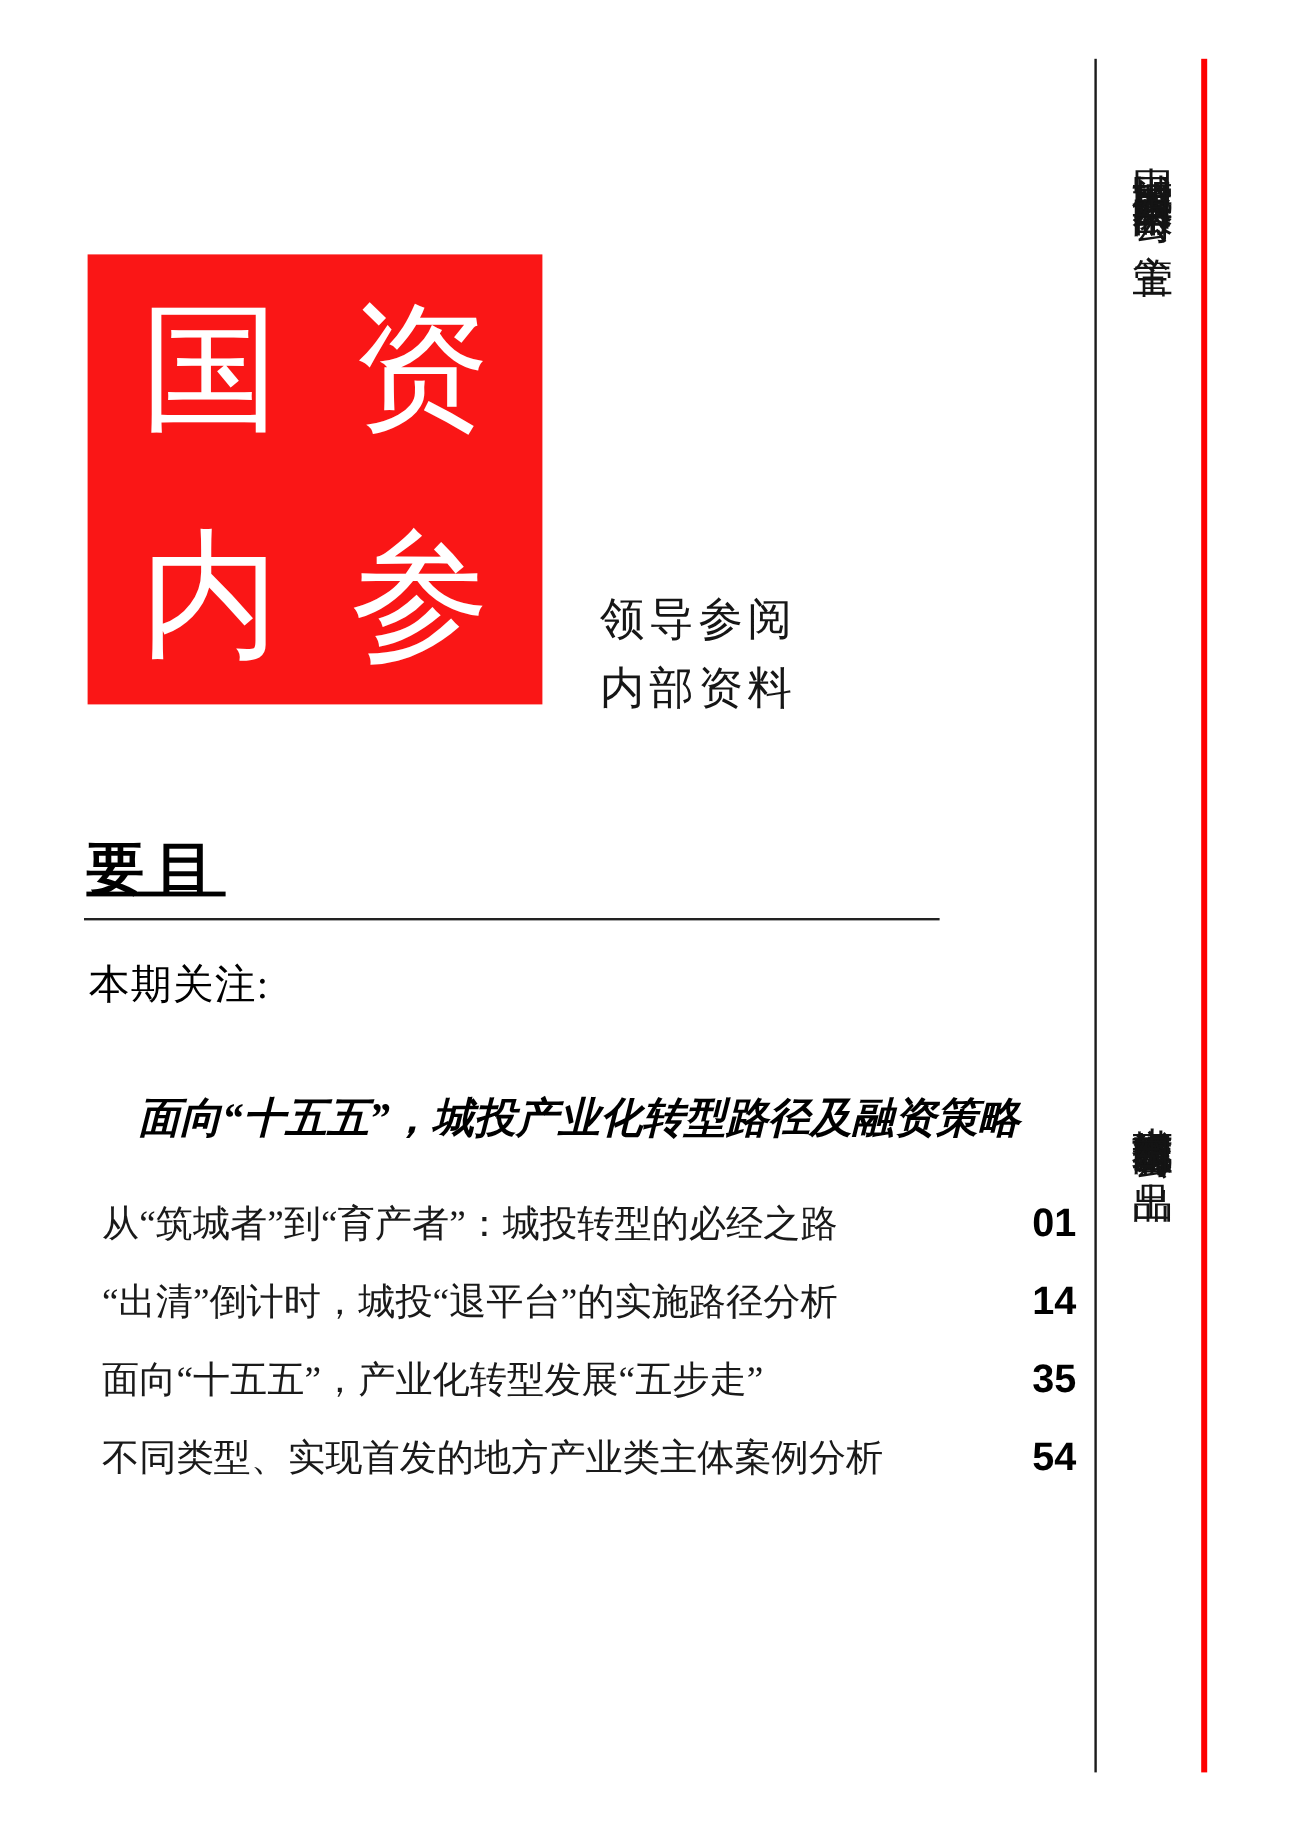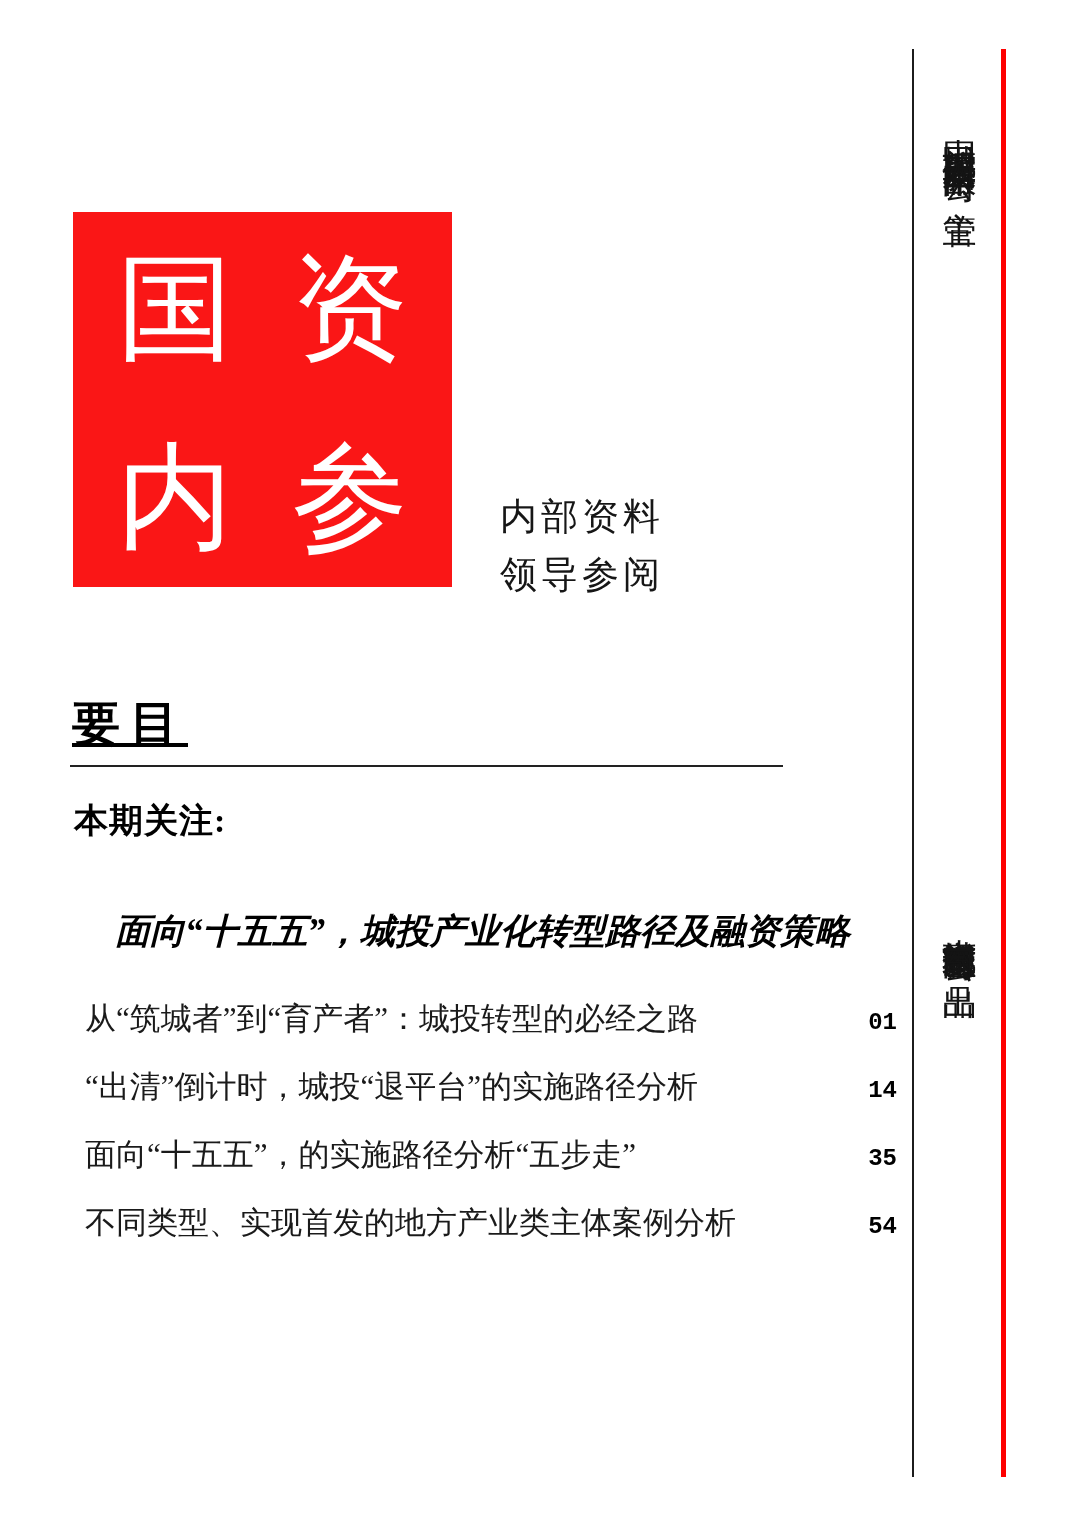--- a/index.html
+++ b/index.html
@@ -55,21 +55,21 @@
     font-size: 48px; font-weight: bold;
     letter-spacing: 10px; color: #000000; text-decoration: underline;
   }
   .rule {
     position: absolute; left: 70px; top: 765px;
     width: 713px; height: 2px;
     background: #222222;
   }
   .focus-label {
     position: absolute; left: 74px; top: 798px;
-    font-size: 34px; font-weight: bold; color: #000000;
+    font-size: 34px; font-weight: normal; color: #000000;
     letter-spacing: 1px;
   }
   .feature-title {
     position: absolute; left: 115px; top: 908px;
     font-size: 35px; font-weight: bold; color: #000000;
     white-space: nowrap;
     font-style: italic;
   }
 
   
@@ -82,23 +82,23 @@
     justify-content: space-between;
     align-items: baseline;
     margin-bottom: 23px;
   }
   .toc-row-title {
     font-size: 31px; color: #1a1a1a;
     line-height: 41px;
     white-space: nowrap;
   }
   .toc-row-page {
-    font-size: 24px; font-weight: bold; color: #000000;
+    font-size: 33px; font-weight: bold; color: #000000;
     line-height: 41px;
-    font-family: Liberation Mono, monospace;
+    font-family: Liberation Sans, sans-serif;
   }
 
   
   .vline-black {
     position: absolute; left: 912px; top: 49px;
     width: 2px; height: 1428px;
     background: #1c1c1c;
   }
   .vline-red {
     position: absolute; left: 1001px; top: 49px;
@@ -124,41 +124,41 @@
 <div class="page">
 
   <div class="logo-box">
     <span class="logo-char">国</span>
     <span class="logo-char">资</span>
     <span class="logo-char">内</span>
     <span class="logo-char">参</span>
   </div>
 
   <div class="notice">
+    <div>领导参阅</div>
     <div>内部资料</div>
-    <div>领导参阅</div>
   </div>
 
 
   <div class="toc-title">要目</div>
   <div class="rule"></div>
   <div class="focus-label">本期关注:</div>
   <div class="feature-title">面向“十五五”，城投产业化转型路径及融资策略</div>
 
   <div class="toc">
     <div class="toc-row">
       <span class="toc-row-title">从“筑城者”到“育产者”：城投转型的必经之路</span>
       <span class="toc-row-page">01</span>
     </div>
     <div class="toc-row">
       <span class="toc-row-title">“出清”倒计时，城投“退平台”的实施路径分析</span>
       <span class="toc-row-page">14</span>
     </div>
     <div class="toc-row">
-      <span class="toc-row-title">面向“十五五”，的实施路径分析“五步走”</span>
+      <span class="toc-row-title">面向“十五五”，产业化转型发展“五步走”</span>
       <span class="toc-row-page">35</span>
     </div>
     <div class="toc-row">
       <span class="toc-row-title">不同类型、实现首发的地方产业类主体案例分析</span>
       <span class="toc-row-page">54</span>
     </div>
   </div>
 
   <div class="vline-black"></div>
   <div class="side-text top">中国城望控股集团有限公司　主管</div>

